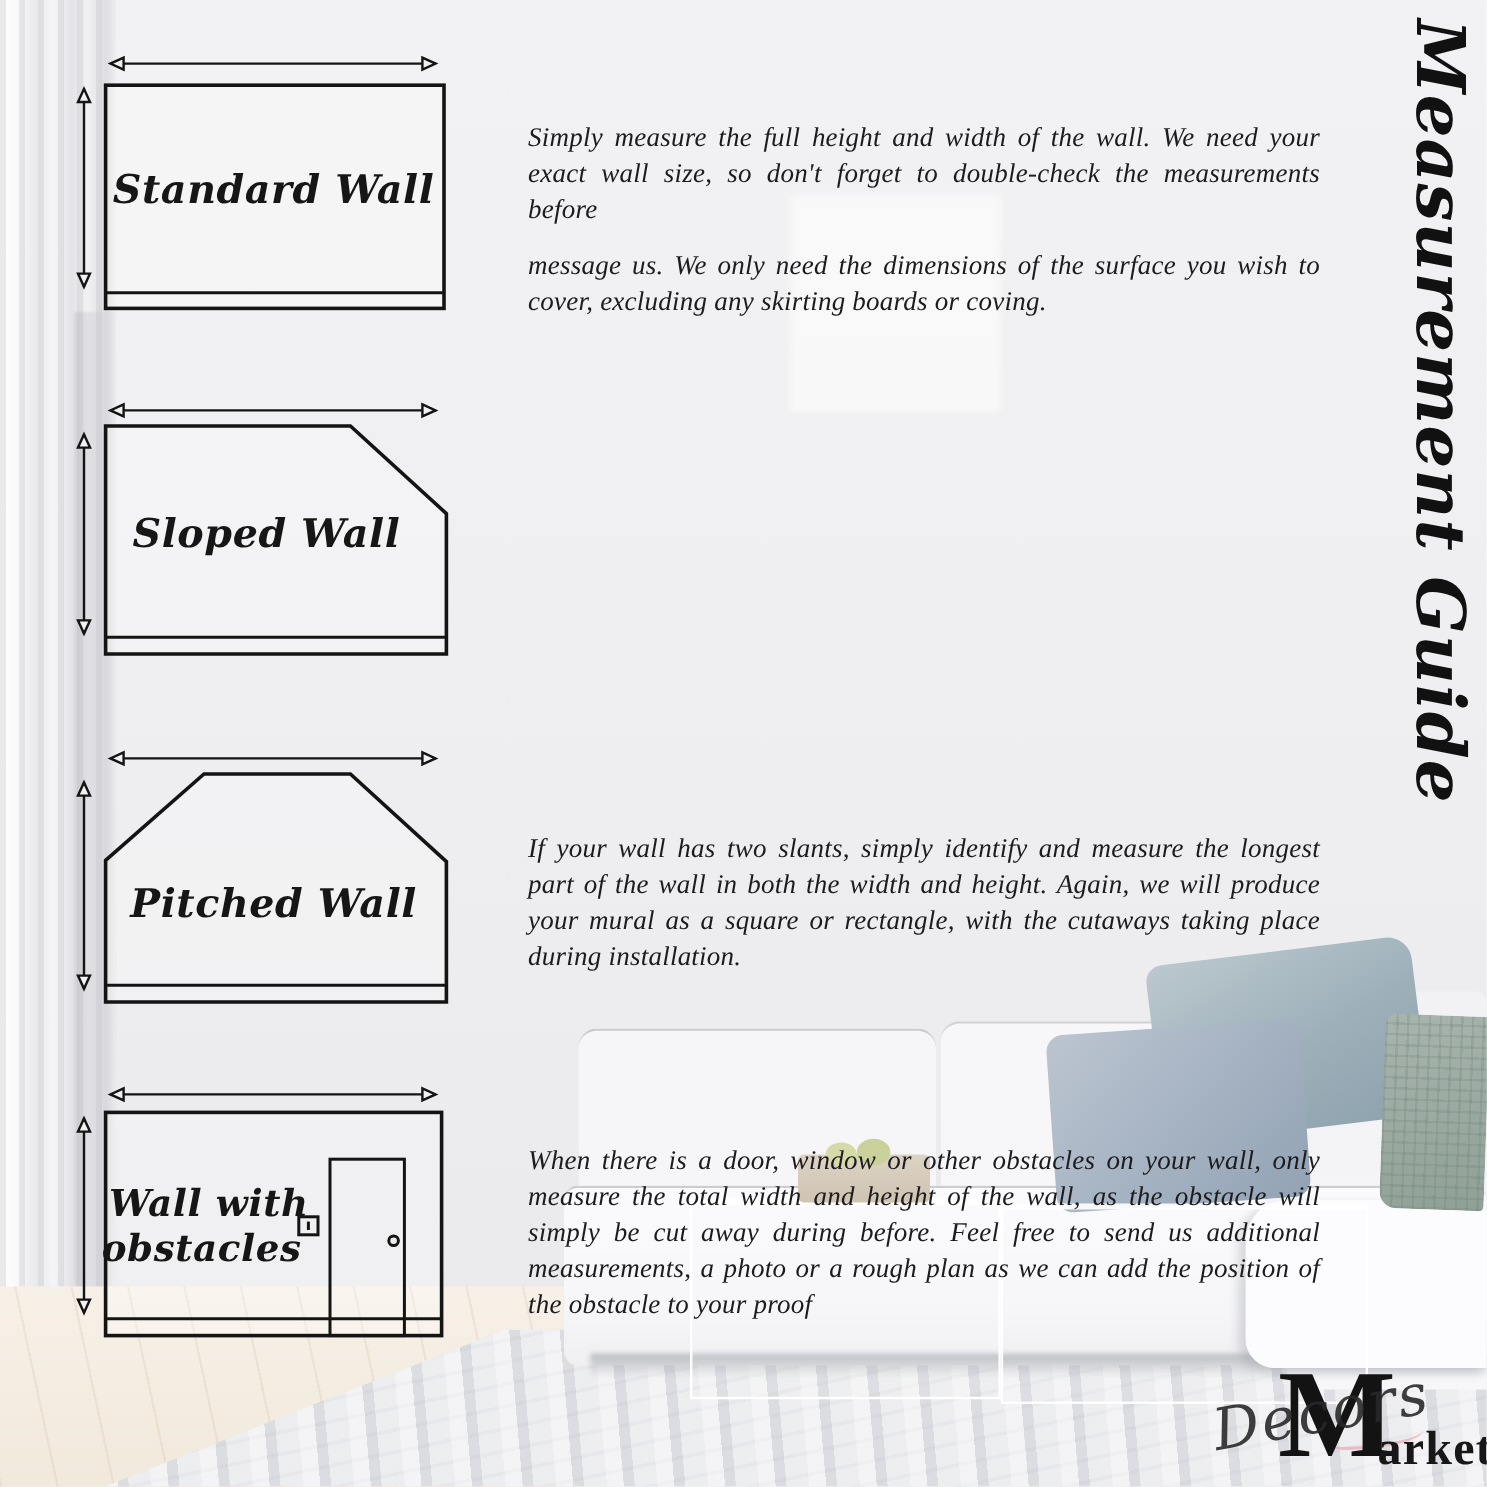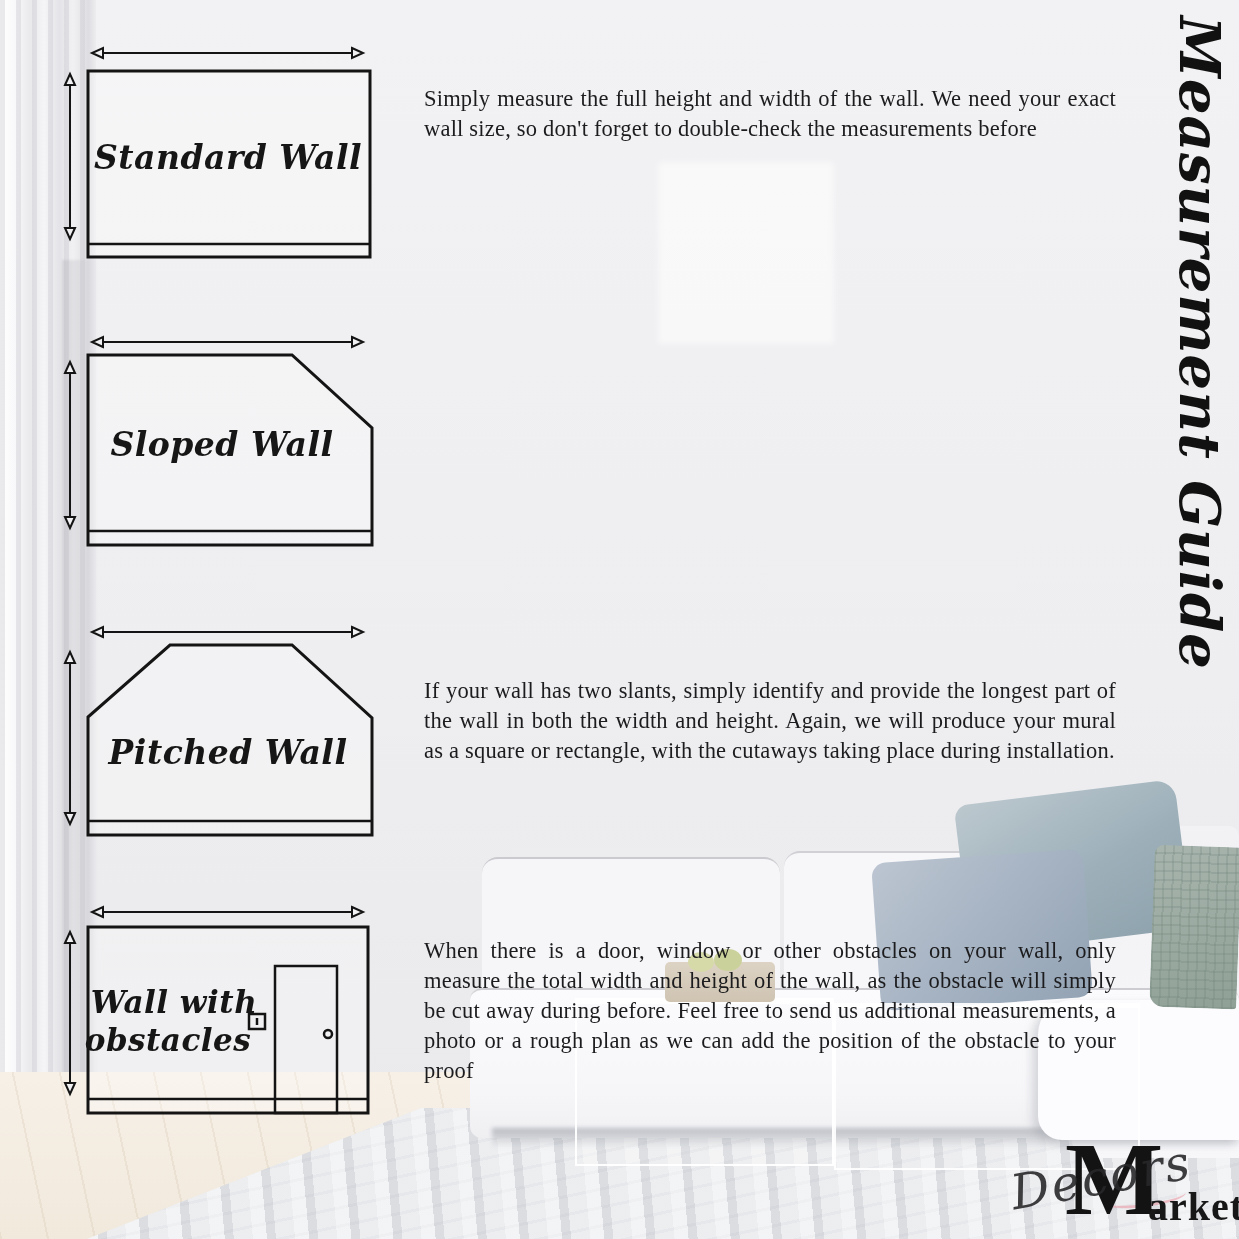--- a/index.html
+++ b/index.html
@@ -76,21 +76,21 @@
   .dim-line{stroke:#141414;stroke-width:2;}
   .obstacle{fill:none;stroke:#141414;stroke-width:2.5;}
   .wall-label{font-family:"DejaVu Serif",serif;font-style:italic;font-weight:700;
       font-size:33px;fill:#161616;text-anchor:middle;letter-spacing:0.5px;}
   .wall-label-sm{font-size:31px;}
 
   
   .para{position:absolute;left:424px;width:692px;z-index:20;
       font-size:22.5px;line-height:30px;text-align:justify;color:#1c1c1e;
       letter-spacing:0.2px;}
-  .para p{margin:0;}
+  .para p{margin:16px;font-style:italic;}
   .para-1{top:84px;}
   .para-2{top:386px;}
   .para-3{top:676px;}
   .para-4{top:936px;}
 
   
   .vtitle{position:absolute;left:1233px;top:16px;width:526px;z-index:20;
       transform:rotate(90deg);transform-origin:0 0;
       font-family:"DejaVu Serif",serif;font-style:italic;font-weight:700;
       font-size:56px;text-align:center;letter-spacing:1px;color:#111111;white-space:nowrap;}
@@ -172,23 +172,24 @@
       <circle class="obstacle" cx="328" cy="1034" r="4"></circle>
       <rect class="obstacle" x="249" y="1014" width="16" height="15"></rect>
       <line class="obstacle" x1="257" y1="1018" x2="257" y2="1025"></line>
       <text class="wall-label wall-label-sm" x="174" y="1013">Wall with</text>
       <text class="wall-label wall-label-sm" x="168" y="1051">obstacles</text>
     </g>
   </svg>
 
   <div class="para para-1">
     <p>Simply measure the full height and width of the wall. We need your exact wall size, so don't forget to double-check the measurements before</p>
+    <p>message us. We only need the dimensions of the surface you wish to cover, excluding any skirting boards or coving.</p>
   </div>
   <div class="para para-3">
-    <p>If your wall has two slants, simply identify and provide the longest part of the wall in both the width and height. Again, we will produce your mural as a square or rectangle, with the cutaways taking place during installation.</p>
+    <p>If your wall has two slants, simply identify and measure the longest part of the wall in both the width and height. Again, we will produce your mural as a square or rectangle, with the cutaways taking place during installation.</p>
   </div>
   <div class="para para-4">
     <p>When there is a door, window or other obstacles on your wall, only measure the total width and height of the wall, as the obstacle will simply be cut away during before. Feel free to send us additional measurements, a photo or a rough plan as we can add the position of the obstacle to your proof</p>
   </div>
 
   <div class="vtitle">Measurement Guide</div>
 
   <div class="logo">
     <span class="logo-m">M</span>
     <span class="logo-script">Decors</span>

